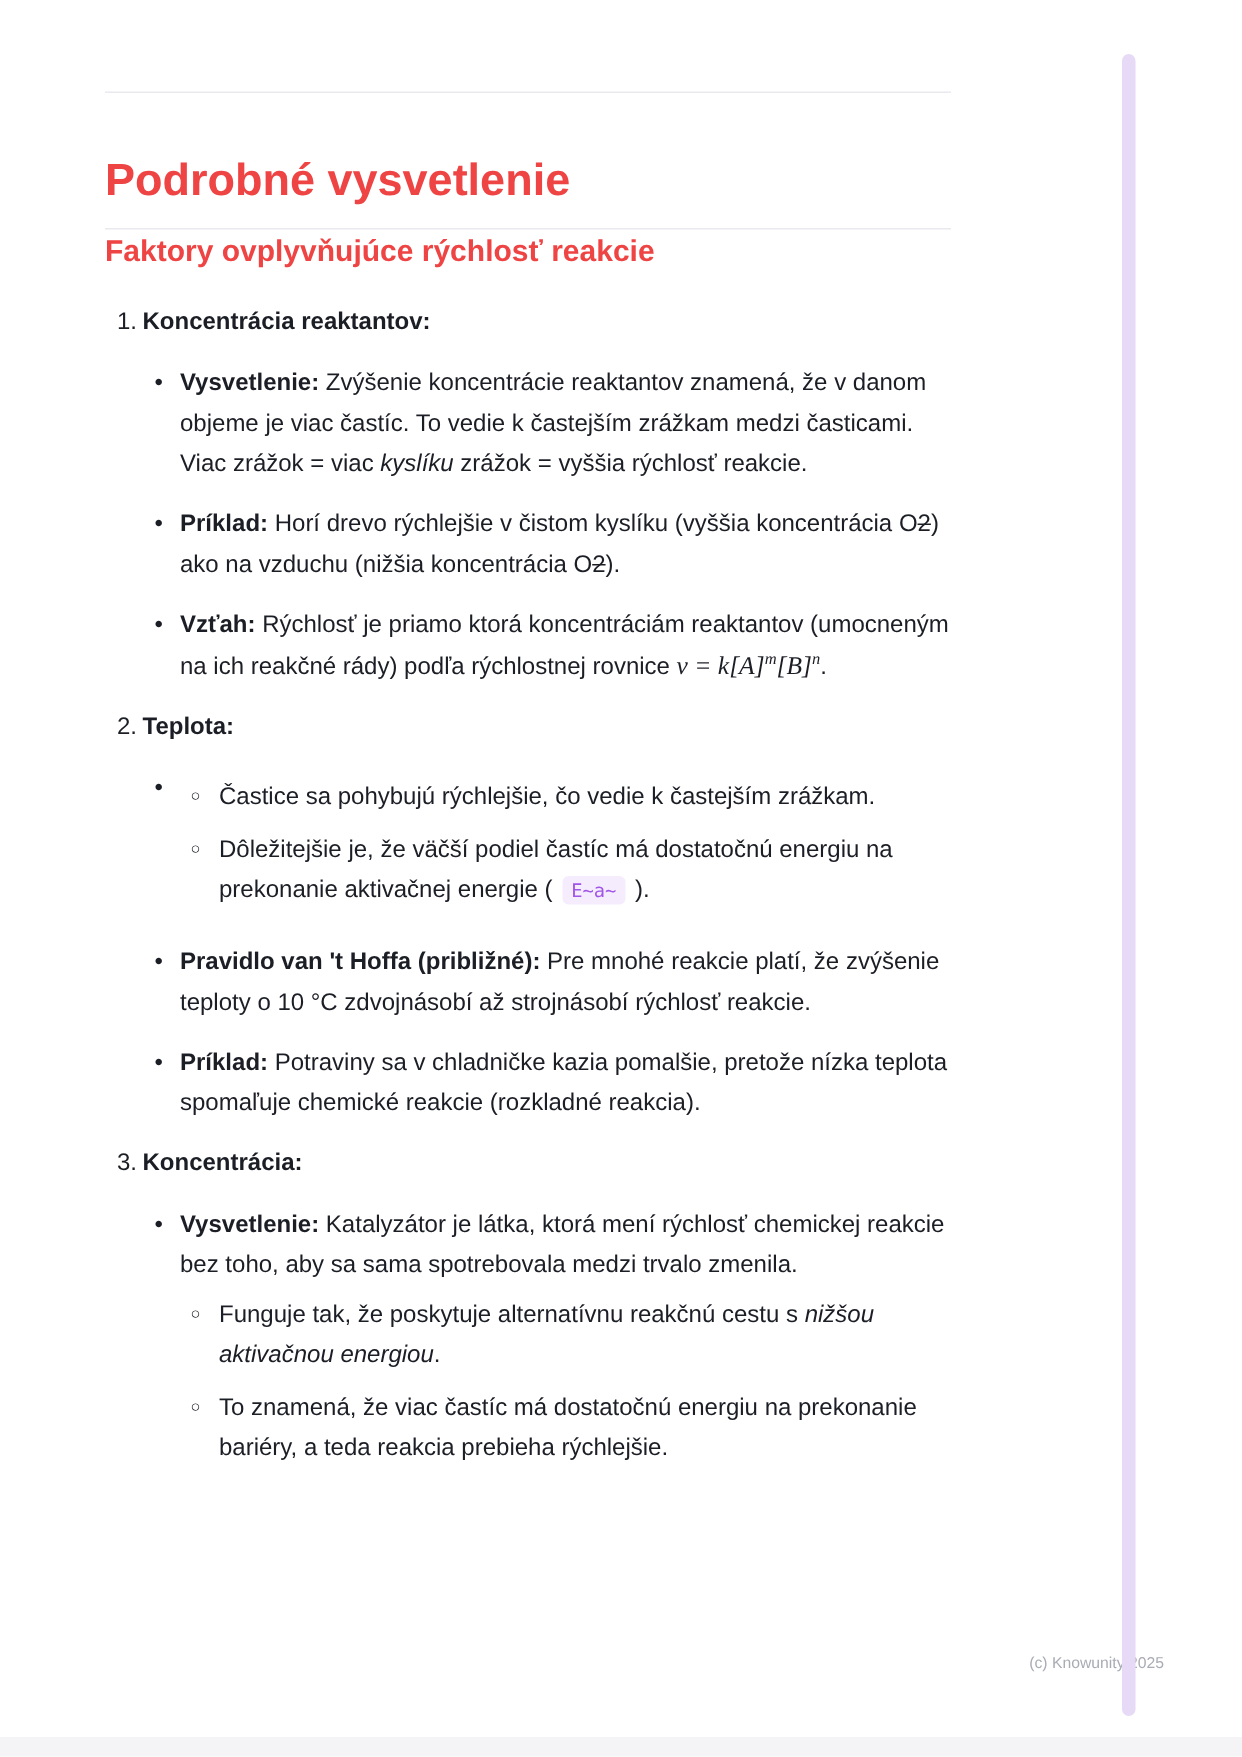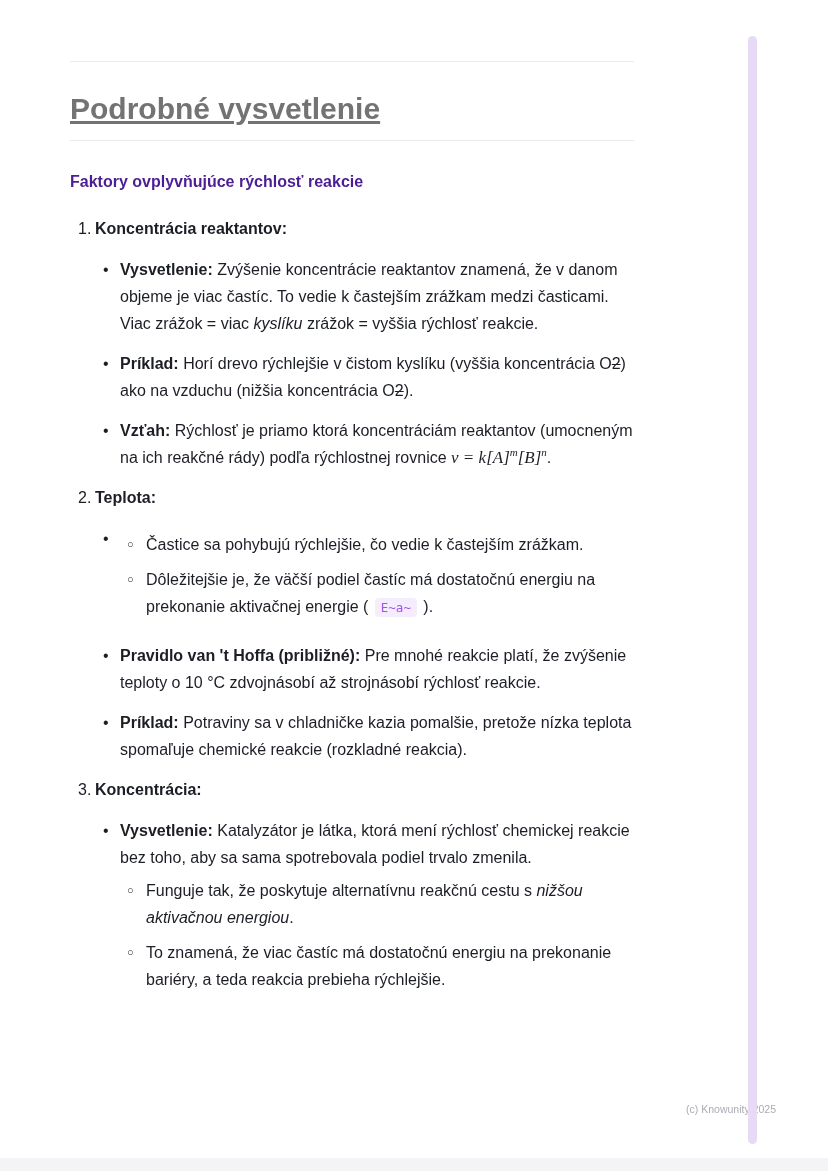--- a/index.html
+++ b/index.html
@@ -7,24 +7,24 @@
   body {
     position:relative; overflow:hidden;
     background:#f4f4f6;
     font-family:"Liberation Sans","DejaVu Sans",sans-serif;
     color:#1c1e26;
   }
   .page { position:absolute; left:0; top:0; width:828px; height:1158px; background:#ffffff; }
   .content { position:absolute; left:70px; top:36px; width:564px; font-size:16px; line-height:27px; }
   .continuation { padding-left:26px; }
   .divider { border:none; border-top:1px solid #e9e9ee; margin-top:25px; }
-  h1 { font-size:30px; line-height:36px; font-weight:700; color:#737373; margin-top:29px;text-decoration:underline; }
+  h1 { font-size:30px; line-height:36px; font-weight:700; color:#ef4444; margin-top:41px; }
   .h1-divider { margin-top:13px; }
   .intro { margin-top:16px; }
-  h2 { font-size:16px; line-height:30px; font-weight:700; color:#4c1d95; margin-top:26px; }
+  h2 { font-size:20px; line-height:30px; font-weight:700; color:#ef4444; }
   .olist { margin-top:18px; }
   .oitem { margin-bottom:10px; }
   .oitem-head { display:flex; padding-left:8px; }
   .onum { width:17px; flex:none; }
   .otitle { font-weight:700; }
   .bullets { margin-top:14px; }
   .bullet { display:flex; padding-left:33px; margin-bottom:13px; }
   .bmark { width:17px; flex:none; }
   .btext { flex:1; min-width:0; }
   .subs { margin-top:6px; }
@@ -125,21 +125,21 @@
       <div class="oitem">
         <div class="oitem-head">
           <span class="onum">3.</span>
           <span class="otitle">Koncentrácia:</span>
         </div>
         <div class="bullets">
 
           <div class="bullet">
             <span class="bmark">•</span>
             <div class="btext">
-              <div><strong>Vysvetlenie:</strong><span> Katalyzátor je látka, ktorá mení rýchlosť chemickej reakcie bez toho, aby sa sama spotrebovala podiel trvalo zmenila.</span></div>
+              <div><strong>Vysvetlenie:</strong><span> Katalyzátor je látka, ktorá mení rýchlosť chemickej reakcie bez toho, aby sa sama spotrebovala medzi trvalo zmenila.</span></div>
               <div class="subs">
                 <div class="sub">
                   <span class="smark">○</span>
                   <div class="stext"><span>Funguje tak, že poskytuje alternatívnu reakčnú cestu s </span><em>nižšou aktivačnou energiou</em><span>.</span></div>
                 </div>
                 <div class="sub">
                   <span class="smark">○</span>
                   <div class="stext"><span>To znamená, že viac častíc má dostatočnú energiu na prekonanie bariéry, a teda reakcia prebieha rýchlejšie.</span></div>
                 </div>
               </div>

